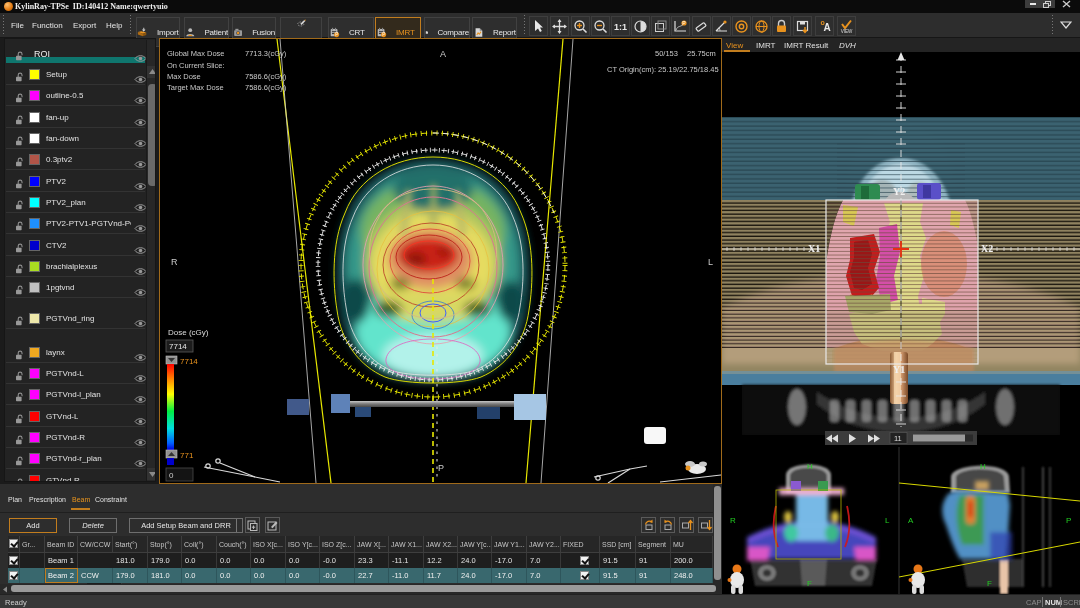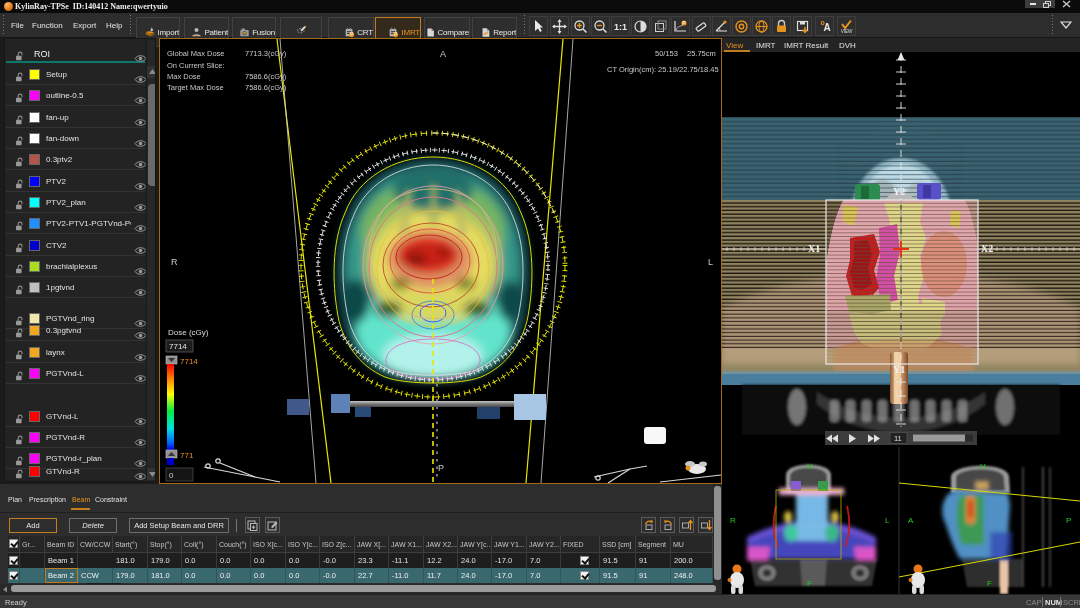--- a/index.html
+++ b/index.html
@@ -7,21 +7,21 @@
 #stage{position:relative;width:1080px;height:608px;background:#1b1b1b;}
 
 #title{left:0;top:0;width:1080px;height:13px;background:#0b0b0b;}
 #title .txt{left:15px;top:2px;font:bold 8px "Liberation Serif",serif;color:#efefef;letter-spacing:0px;white-space:pre;}
 #title .dot{left:4px;top:2px;width:9px;height:9px;border-radius:50%;background:radial-gradient(circle at 35% 30%,#ffc070,#e07810 60%,#904800);}
 .winbtn{top:0;height:8px;background:#3c3c3c;}
 
 #bar{left:0;top:13px;width:1080px;height:25px;background:#2d2d2d;border-bottom:1px solid #161616;}
 .menu{top:8px;font:8px "Liberation Sans",sans-serif;color:#e4e4e4;}
 .grip{top:2px;width:1px;height:21px;background-image:repeating-linear-gradient(#777 0 1px,transparent 1px 3px);}
-.tbtn{top:4px;height:30px;background:#2e2e2e;border:1px solid #414141;color:#e8e8e8;font:8px "Liberation Sans",sans-serif;letter-spacing:-0.2px;display:flex;align-items:center;justify-content:flex-end;gap:2px;white-space:nowrap;overflow:hidden;}
+.tbtn{top:4px;height:30px;background:#2e2e2e;border:1px solid #414141;color:#e8e8e8;font:8px "Liberation Sans",sans-serif;letter-spacing:-0.2px;display:flex;align-items:center;justify-content:flex-start;gap:9px;white-space:nowrap;overflow:hidden;}
 .tbtn.hl{border:1px solid #c27d1e;color:#e8921e;background:#332a1c;}
 .ibtn{top:3px;width:19px;height:20px;background:#2e2e2e;border:1px solid #3e3e3e;display:flex;align-items:center;justify-content:center;}
 
 #roi{left:4px;top:38px;width:152px;height:444px;background:#232323;border:1px solid #161616;overflow:hidden;}
 .rrow{left:1px;width:139px;height:21px;border-bottom:1px solid #333;}
 .rrow .nm{position:absolute;left:40px;top:6px;font:8px "Liberation Sans",sans-serif;color:#e2e2e2;white-space:nowrap;max-width:85px;overflow:hidden;}
 .sq{position:absolute;left:23px;top:5px;width:11px;height:11px;border:1px solid #666;}
 .lk{position:absolute;left:9px;top:5px;}
 .ey{position:absolute;left:128px;top:6px;}
 #roisb{left:141px;top:1px;width:11px;height:442px;background:#272727;border-left:1px solid #1a1a1a;}
@@ -243,21 +243,21 @@
           <path d="M3,5 L6,9 L12,1.5" stroke="#e8921e" stroke-width="2" fill="none"></path>
           <text x="7.5" y="13.5" font-size="4.6" fill="#ddd" text-anchor="middle" font-family="Liberation Sans">VIEW</text>
         </svg>
       </div>
       <div class="grip abs" style="left:1052px;"></div>
       <svg class="abs" style="left:1060px;top:8px" width="12" height="9">
         <path d="M1,1 L11,1 L6,7 Z" fill="none" stroke="#ddd" stroke-width="1.2"></path>
       </svg>
     </div>
 <div id="roi" class="abs">
-      <div class="rrow abs" style="top:4px;height:20px;border-bottom:2px solid #0f766e;">
+      <div class="rrow abs" style="top:4px;height:20px;border-bottom:6px solid #0f766e;">
         <span class="lk"><svg width="9" height="11" viewBox="0 0 9 11">
             <path d="M3.2,5 L3.2,3 A1.9,1.9 0 0 1 7,3 L7,4.2" fill="none" stroke="#8e8e8e" stroke-width="1.1"></path>
             <rect x="1" y="4.8" width="5.6" height="4.4" rx="0.7" fill="#989898"></rect>
           </svg></span>
         <span class="nm" style="left:28px;color:#eee;font-size:9px;">ROI</span>
         <span class="ey"><svg width="13" height="9" viewBox="0 0 13 9">
             <path d="M1,4.5 C3.5,0.8 9.5,0.8 12,4.5 C9.5,8.2 3.5,8.2 1,4.5 Z" fill="none" stroke="#9a9a9a" stroke-width="1"></path>
             <circle cx="6.5" cy="4.5" r="1.8" fill="#9a9a9a"></circle>
           </svg></span>
       </div>
@@ -398,32 +398,20 @@
             <path d="M3.2,5 L3.2,3 A1.9,1.9 0 0 1 7,3 L7,4.2" fill="none" stroke="#8e8e8e" stroke-width="1.1"></path>
             <rect x="1" y="4.8" width="5.6" height="4.4" rx="0.7" fill="#989898"></rect>
           </svg></span>
         <span class="sq" style="background:#eee8aa;"></span>
         <span class="nm">PGTVnd_ring</span>
         <span class="ey"><svg width="13" height="9" viewBox="0 0 13 9">
             <path d="M1,4.5 C3.5,0.8 9.5,0.8 12,4.5 C9.5,8.2 3.5,8.2 1,4.5 Z" fill="none" stroke="#9a9a9a" stroke-width="1"></path>
             <circle cx="6.5" cy="4.5" r="1.8" fill="#9a9a9a"></circle>
           </svg></span>
       </div>
-      <div class="rrow abs" style="top:281px;">
-        <span class="lk"><svg width="9" height="11" viewBox="0 0 9 11">
-            <path d="M3.2,5 L3.2,3 A1.9,1.9 0 0 1 7,3 L7,4.2" fill="none" stroke="#8e8e8e" stroke-width="1.1"></path>
-            <rect x="1" y="4.8" width="5.6" height="4.4" rx="0.7" fill="#989898"></rect>
-          </svg></span>
-        <span class="sq" style="background:#f0a820;"></span>
-        <span class="nm">0.3pgtvnd</span>
-        <span class="ey"><svg width="13" height="9" viewBox="0 0 13 9">
-            <path d="M1,4.5 C3.5,0.8 9.5,0.8 12,4.5 C9.5,8.2 3.5,8.2 1,4.5 Z" fill="none" stroke="#9a9a9a" stroke-width="1"></path>
-            <circle cx="6.5" cy="4.5" r="1.8" fill="#9a9a9a"></circle>
-          </svg></span>
-      </div>
       <div class="rrow abs" style="top:324px;">
         <span class="lk"><svg width="9" height="11" viewBox="0 0 9 11">
             <path d="M3.2,5 L3.2,3 A1.9,1.9 0 0 1 7,3 L7,4.2" fill="none" stroke="#8e8e8e" stroke-width="1.1"></path>
             <rect x="1" y="4.8" width="5.6" height="4.4" rx="0.7" fill="#989898"></rect>
           </svg></span>
         <span class="sq" style="background:#ff00ff;"></span>
         <span class="nm">PGTVnd-L</span>
         <span class="ey"><svg width="13" height="9" viewBox="0 0 13 9">
             <path d="M1,4.5 C3.5,0.8 9.5,0.8 12,4.5 C9.5,8.2 3.5,8.2 1,4.5 Z" fill="none" stroke="#9a9a9a" stroke-width="1"></path>
             <circle cx="6.5" cy="4.5" r="1.8" fill="#9a9a9a"></circle>
@@ -434,20 +422,32 @@
             <path d="M3.2,5 L3.2,3 A1.9,1.9 0 0 1 7,3 L7,4.2" fill="none" stroke="#8e8e8e" stroke-width="1.1"></path>
             <rect x="1" y="4.8" width="5.6" height="4.4" rx="0.7" fill="#989898"></rect>
           </svg></span>
         <span class="sq" style="background:#f0a820;"></span>
         <span class="nm">laynx</span>
         <span class="ey"><svg width="13" height="9" viewBox="0 0 13 9">
             <path d="M1,4.5 C3.5,0.8 9.5,0.8 12,4.5 C9.5,8.2 3.5,8.2 1,4.5 Z" fill="none" stroke="#9a9a9a" stroke-width="1"></path>
             <circle cx="6.5" cy="4.5" r="1.8" fill="#9a9a9a"></circle>
           </svg></span>
       </div>
+      <div class="rrow abs" style="top:345px;">
+        <span class="lk"><svg width="9" height="11" viewBox="0 0 9 11">
+            <path d="M3.2,5 L3.2,3 A1.9,1.9 0 0 1 7,3 L7,4.2" fill="none" stroke="#8e8e8e" stroke-width="1.1"></path>
+            <rect x="1" y="4.8" width="5.6" height="4.4" rx="0.7" fill="#989898"></rect>
+          </svg></span>
+        <span class="sq" style="background:#ff00ff;"></span>
+        <span class="nm">PGTVnd-l_plan</span>
+        <span class="ey"><svg width="13" height="9" viewBox="0 0 13 9">
+            <path d="M1,4.5 C3.5,0.8 9.5,0.8 12,4.5 C9.5,8.2 3.5,8.2 1,4.5 Z" fill="none" stroke="#9a9a9a" stroke-width="1"></path>
+            <circle cx="6.5" cy="4.5" r="1.8" fill="#9a9a9a"></circle>
+          </svg></span>
+      </div>
       <div class="rrow abs" style="top:367px;">
         <span class="lk"><svg width="9" height="11" viewBox="0 0 9 11">
             <path d="M3.2,5 L3.2,3 A1.9,1.9 0 0 1 7,3 L7,4.2" fill="none" stroke="#8e8e8e" stroke-width="1.1"></path>
             <rect x="1" y="4.8" width="5.6" height="4.4" rx="0.7" fill="#989898"></rect>
           </svg></span>
         <span class="sq" style="background:#ff0000;"></span>
         <span class="nm">GTVnd-L</span>
         <span class="ey"><svg width="13" height="9" viewBox="0 0 13 9">
             <path d="M1,4.5 C3.5,0.8 9.5,0.8 12,4.5 C9.5,8.2 3.5,8.2 1,4.5 Z" fill="none" stroke="#9a9a9a" stroke-width="1"></path>
             <circle cx="6.5" cy="4.5" r="1.8" fill="#9a9a9a"></circle>
@@ -470,21 +470,21 @@
             <path d="M3.2,5 L3.2,3 A1.9,1.9 0 0 1 7,3 L7,4.2" fill="none" stroke="#8e8e8e" stroke-width="1.1"></path>
             <rect x="1" y="4.8" width="5.6" height="4.4" rx="0.7" fill="#989898"></rect>
           </svg></span>
         <span class="sq" style="background:#ff00ff;"></span>
         <span class="nm">PGTVnd-r_plan</span>
         <span class="ey"><svg width="13" height="9" viewBox="0 0 13 9">
             <path d="M1,4.5 C3.5,0.8 9.5,0.8 12,4.5 C9.5,8.2 3.5,8.2 1,4.5 Z" fill="none" stroke="#9a9a9a" stroke-width="1"></path>
             <circle cx="6.5" cy="4.5" r="1.8" fill="#9a9a9a"></circle>
           </svg></span>
       </div>
-      <div class="rrow abs" style="top:422px;text-decoration:underline;">
+      <div class="rrow abs" style="top:431px;text-decoration:underline;">
         <span class="lk"><svg width="9" height="11" viewBox="0 0 9 11">
             <path d="M3.2,5 L3.2,3 A1.9,1.9 0 0 1 7,3 L7,4.2" fill="none" stroke="#8e8e8e" stroke-width="1.1"></path>
             <rect x="1" y="4.8" width="5.6" height="4.4" rx="0.7" fill="#989898"></rect>
           </svg></span>
         <span class="sq" style="background:#ff0000;"></span>
         <span class="nm">GTVnd-R</span>
         <span class="ey"><svg width="13" height="9" viewBox="0 0 13 9">
             <path d="M1,4.5 C3.5,0.8 9.5,0.8 12,4.5 C9.5,8.2 3.5,8.2 1,4.5 Z" fill="none" stroke="#9a9a9a" stroke-width="1"></path>
             <circle cx="6.5" cy="4.5" r="1.8" fill="#9a9a9a"></circle>
           </svg></span>
@@ -635,21 +635,21 @@
           <path d="M434,438 L470,430 L487,427"></path>
           <path d="M448,444 L470,430"></path>
           <circle cx="438" cy="439" r="2.2"></circle>
           <path d="M500,443 L561,436"></path>
         </g>
       </svg></div>
 <div id="rtabs" class="abs">
       <div class="rtab abs" style="left:4px;color:#e8921e;">View</div>
       <div class="rtab abs" style="left:34px;color:#e0e0e0;">IMRT</div>
       <div class="rtab abs" style="left:62px;color:#e0e0e0;">IMRT Result</div>
-      <div class="rtab abs" style="left:117px;color:#e0e0e0;">DVH</div>
+      <div class="rtab abs" style="left:117px;color:#e0e0e0;font-style:italic;">DVH</div>
       <div class="abs" style="left:2px;top:12px;width:26px;height:2px;background:#c27d1e;"></div>
     </div>
 <div id="bev" class="abs"><svg width="358" height="395" viewBox="0 0 358 395">
         <defs>
           <pattern id="mlc" width="358" height="3.7" patternUnits="userSpaceOnUse">
             <rect width="358" height="2.55" fill="#a3946c"></rect>
             <rect y="2.55" width="358" height="1.15" fill="#1c170e"></rect>
           </pattern>
           <pattern id="thinl" width="358" height="3.7" patternUnits="userSpaceOnUse">
             <rect width="358" height="2.8" fill="none"></rect>
@@ -890,21 +890,21 @@
       </svg></div>
 <div id="bot" class="abs">
       <div class="btab abs" style="left:8px;color:#e0e0e0;">Plan</div>
       <div class="btab abs" style="left:29px;color:#e0e0e0;">Prescription</div>
       <div class="btab abs" style="left:72px;color:#e8941e;">Beam</div>
       <div class="btab abs" style="left:95px;color:#e0e0e0;">Constraint</div>
       <div class="abs" style="left:71px;top:24px;width:19px;height:2px;background:#c27d1e;"></div>
       <div class="abs" style="left:0;top:28px;width:722px;height:1px;background:#1f1f1f;"></div>
       <div class="bbtn abs" style="left:9px;width:48px;border-color:#c27d1e;">Add</div>
       <div class="bbtn abs" style="left:69px;width:48px;font-style:italic;">Delete</div>
-      <div class="bbtn abs" style="left:129px;width:100px;">Add Setup Beam and DRR</div>
+      <div class="bbtn abs" style="left:129px;width:114px;">Add Setup Beam and DRR</div>
       <div class="abs" style="left:236px;top:35px;width:1px;height:13px;background:#777;"></div>
       <div class="sibtn abs" style="left:245px;">
         <svg width="11" height="11" viewBox="0 0 11 11">
           <rect x="1" y="1" width="7" height="8" fill="none" stroke="#bbb"></rect>
           <rect x="3.5" y="3.5" width="6.5" height="7" fill="#2d2d2d" stroke="#bbb"></rect>
           <path d="M6.5,5.5 L6.5,9 M4.8,7.2 L8.2,7.2" stroke="#bbb"></path>
         </svg>
       </div>
       <div class="sibtn abs" style="left:265px;">
         <svg width="11" height="11" viewBox="0 0 11 11">

